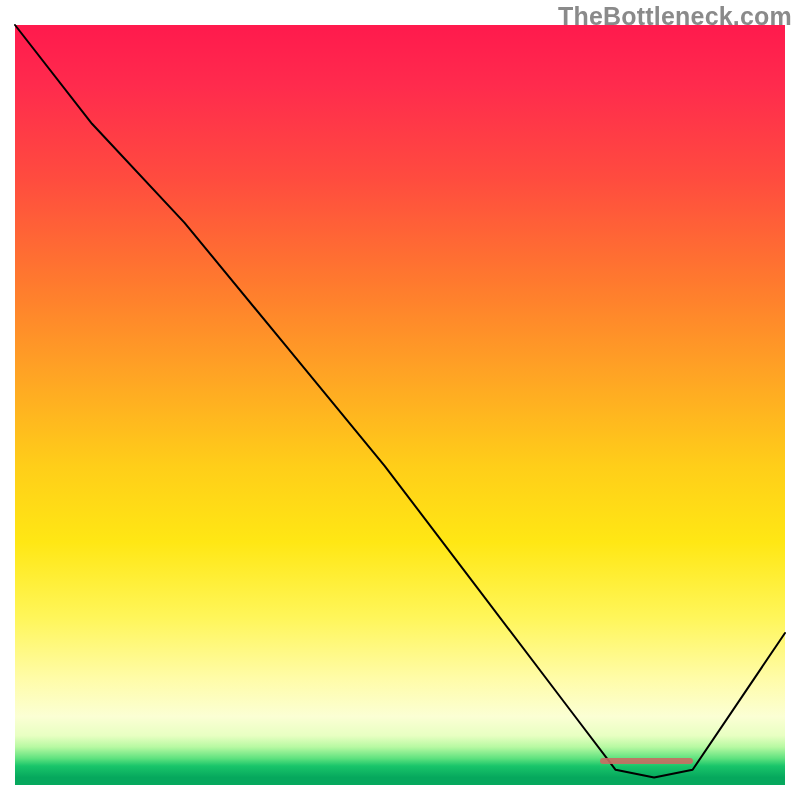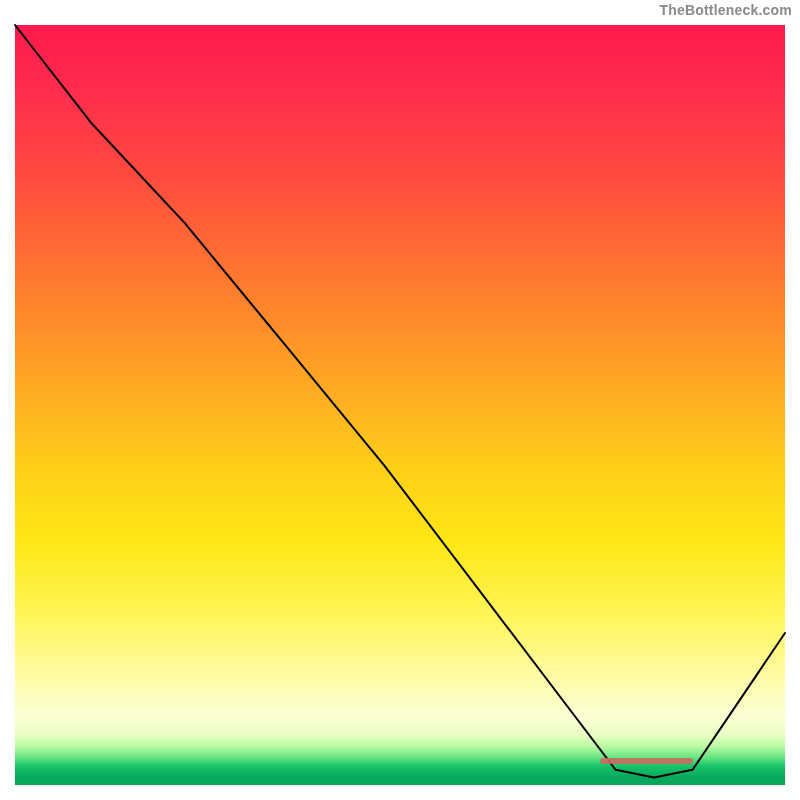--- a/index.html
+++ b/index.html
@@ -13,21 +13,21 @@
   }
   .wrap {
     position: relative;
     width: 800px;
     height: 800px;
   }
   .watermark {
     position: absolute;
     top: 2px;
     right: 8px;
-    font-size: 14px;
+    font-size: 25px;
     font-weight: 600;
     color: #8a8a8a;
     letter-spacing: 0.2px;
     z-index: 10;
     user-select: none;
   }
   .plot {
     position: absolute;
     
     left: 15px;

